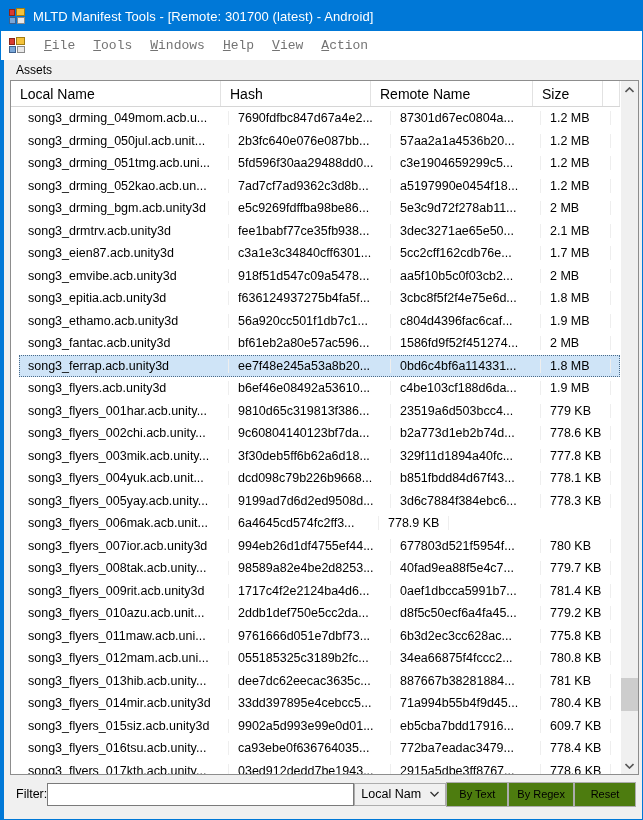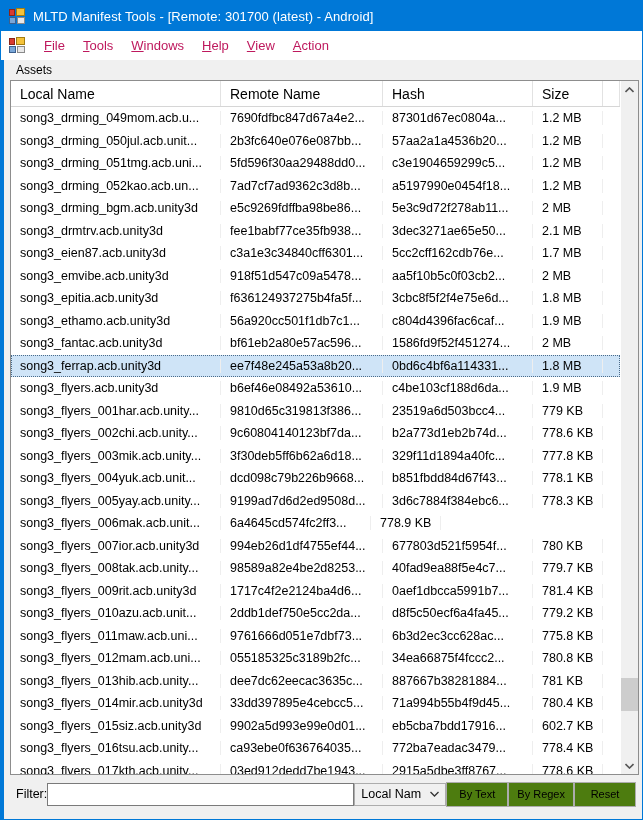--- a/index.html
+++ b/index.html
@@ -39,21 +39,21 @@
   
   .menubar{
     height:28px;flex:0 0 28px;
     background:#ffffff;
     display:flex;align-items:center;
     padding-left:8px;
     border-bottom:1px solid #ffffff;
   }
   .menubar .appicon{margin-right:10px;}
   .menu-item{
-    padding:4px 9px;font-size:13px;color:#be185d;white-space:nowrap;cursor:default;
+    padding:4px 9px;font-size:13px;color:#737373;white-space:nowrap;cursor:default;font-family:Liberation Mono, monospace;
   }
   .menu-item u{text-decoration:underline;}
   
   .mdi-client{
     flex:1 1 auto;position:relative;background:#808080;
     overflow:hidden;
   }
   .child-window{
     position:absolute;left:0;top:0;right:0;bottom:0;
     background:#f0f0f0;
@@ -85,21 +85,21 @@
     display:flex;align-items:center;
     padding-left:9px;font-size:14px;color:#000;
     border-right:1px solid #e2e2e2;
     box-sizing:border-box;white-space:nowrap;overflow:hidden;
   }
   .col-local{width:210px;flex:0 0 210px;}
   .col-remote{width:162px;flex:0 0 162px;}
   .col-hash{width:150px;flex:0 0 150px;}
   .col-size{width:70px;flex:0 0 70px;}
   .col-pad{flex:1 1 auto;}
-  .lv-rows{flex:1 1 auto;overflow:hidden;}
+  .lv-rows{flex:1 1 auto;overflow:hidden;padding-left:8px;}
   .lv-row{
     display:flex;height:22.5px;align-items:center;
     box-sizing:border-box;
   }
   .lv-row .cell{
     padding-left:9px;font-size:12.5px;color:#000;
     white-space:nowrap;overflow:hidden;text-overflow:clip;
     box-sizing:border-box;
   }
   .lv-row .cell.sep{border-right:1px solid #eeeeee;}
@@ -186,22 +186,22 @@
     <div class="child-window">
 
       <div class="assets-label">Assets</div>
 
       <div class="listview">
         <div class="lv-body">
           <div class="lv-main">
 
             <div class="lv-header">
               <div class="hcell col-local">Local Name</div>
+              <div class="hcell col-hash">Hash</div>
               <div class="hcell col-remote">Remote Name</div>
-              <div class="hcell col-hash">Hash</div>
               <div class="hcell col-size">Size</div>
               <div class="hcell col-pad"></div>
             </div>
 
             <div class="lv-rows" id="rows-container">
                 <div class="lv-row">
                   <div class="cell sep col-local">song3_drming_049mom.acb.u...</div>
                   <div class="cell sep col-remote">7690fdfbc847d67a4e2...</div>
                   <div class="cell sep col-hash">87301d67ec0804a...</div>
                   <div class="cell sep col-size">1.2 MB</div>
@@ -385,21 +385,21 @@
                   <div class="cell sep col-local">song3_flyers_014mir.acb.unity3d</div>
                   <div class="cell sep col-remote">33dd397895e4cebcc5...</div>
                   <div class="cell sep col-hash">71a994b55b4f9d45...</div>
                   <div class="cell sep col-size">780.4 KB</div>
                   <div class="cell col-pad"></div>
                 </div>
                 <div class="lv-row">
                   <div class="cell sep col-local">song3_flyers_015siz.acb.unity3d</div>
                   <div class="cell sep col-remote">9902a5d993e99e0d01...</div>
                   <div class="cell sep col-hash">eb5cba7bdd17916...</div>
-                  <div class="cell sep col-size">602.7 KB</div>
+                  <div class="cell sep col-size">609.7 KB</div>
                   <div class="cell col-pad"></div>
                 </div>
                 <div class="lv-row">
                   <div class="cell sep col-local">song3_flyers_016tsu.acb.unity...</div>
                   <div class="cell sep col-remote">ca93ebe0f636764035...</div>
                   <div class="cell sep col-hash">772ba7eadac3479...</div>
                   <div class="cell sep col-size">778.4 KB</div>
                   <div class="cell col-pad"></div>
                 </div>
                 <div class="lv-row">

